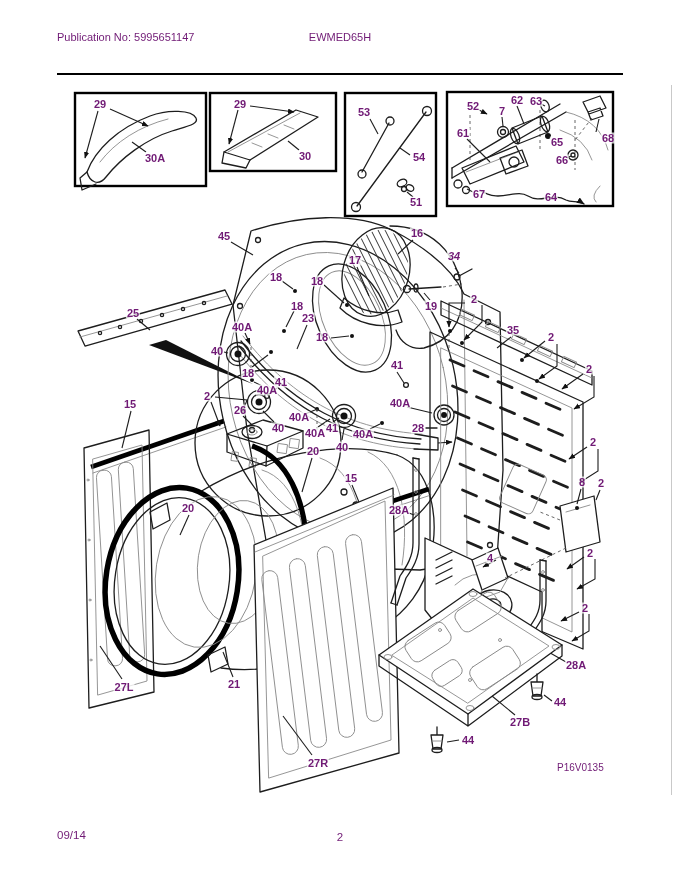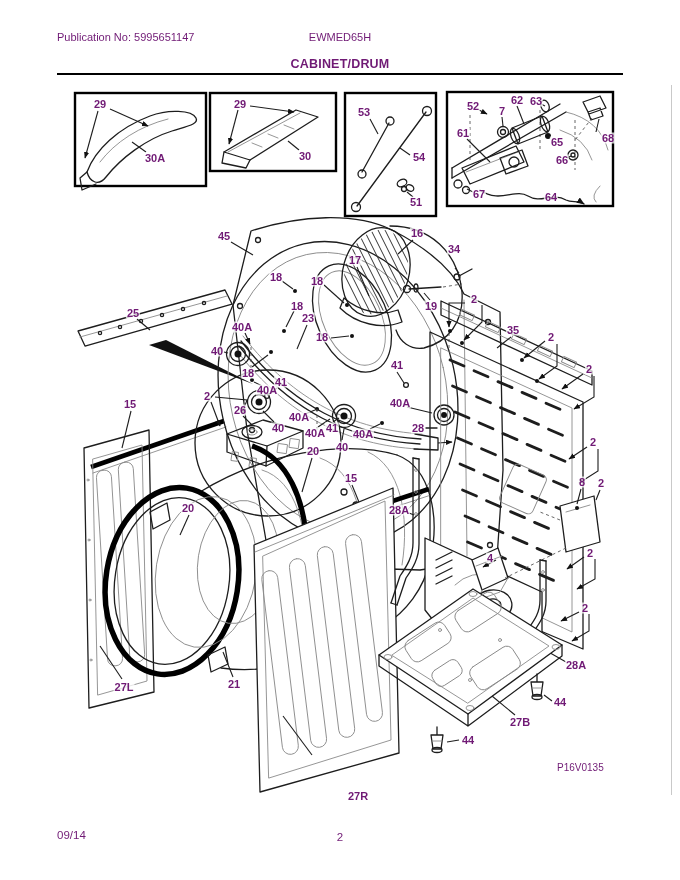--- a/index.html
+++ b/index.html
@@ -26,21 +26,20 @@
   svg .box{stroke:#000;fill:none;stroke-width:2.4;}
   svg .wht{fill:#fff;}
 </style>
 </head>
 <body>
 
 <div class="page">
 
   <span class="hdr-pub">Publication No: 5995651147</span>
   <span class="hdr-model">EWMED65H</span>
-  <span class="hdr-title">CABINET/DRUM</span>
   <div class="hdr-rule"></div>
 
   <svg class="art" viewBox="0 0 680 880">
     <defs>
       <marker id="ah" markerWidth="7" markerHeight="6" refX="5.5" refY="2.4" orient="auto">
         <path d="M0,0 L6,2.4 L0,4.8 Z" fill="#111"></path>
       </marker>
       <clipPath id="grilleClip">
           <ellipse cx="376" cy="272" rx="31" ry="43" transform="rotate(16 376 272)"></ellipse>
         </clipPath>
@@ -480,21 +479,21 @@
       <span class="callout" style="left: 536px; top: 101px;">63</span>
       <span class="callout" style="left: 596px; top: 138px; margin-left: 12px;">68</span>
       <span class="callout" style="left: 463px; top: 133px;">61</span>
       <span class="callout" style="left: 557px; top: 142px;">65</span>
       <span class="callout" style="left: 562px; top: 160px;">66</span>
       <span class="callout" style="left: 479px; top: 194px;">67</span>
       <span class="callout" style="left: 551px; top: 197px;">64</span>
       <span class="callout" style="left: 224px; top: 236px;">45</span>
       <span class="callout" style="left: 417px; top: 233px;">16</span>
       <span class="callout" style="left: 355px; top: 260px;">17</span>
-      <span class="callout" style="left: 454px; top: 249px;">34</span>
+      <span class="callout" style="left: 454px; top: 256px; font-style: italic;">34</span>
       <span class="callout" style="left: 431px; top: 306px;">19</span>
       <span class="callout" style="left: 276px; top: 277px;">18</span>
       <span class="callout" style="left: 317px; top: 281px;">18</span>
       <span class="callout" style="left: 297px; top: 306px;">18</span>
       <span class="callout" style="left: 322px; top: 337px;">18</span>
       <span class="callout" style="left: 248px; top: 373px;">18</span>
       <span class="callout" style="left: 308px; top: 318px;">23</span>
       <span class="callout" style="left: 133px; top: 313px;">25</span>
       <span class="callout" style="left: 130px; top: 404px;">15</span>
       <span class="callout" style="left: 351px; top: 478px;">15</span>
@@ -522,21 +521,21 @@
       <span class="callout" style="left: 399px; top: 510px;">28A</span>
       <span class="callout" style="left: 593px; top: 442px;">2</span>
       <span class="callout" style="left: 582px; top: 482px;">8</span>
       <span class="callout" style="left: 601px; top: 483px;">2</span>
       <span class="callout" style="left: 590px; top: 553px;">2</span>
       <span class="callout" style="left: 585px; top: 608px;">2</span>
       <span class="callout" style="left: 490px; top: 558px;">4</span>
       <span class="callout" style="left: 576px; top: 665px;">28A</span>
       <span class="callout" style="left: 124px; top: 687px;">27L</span>
       <span class="callout" style="left: 234px; top: 684px;">21</span>
-      <span class="callout" style="left: 318px; top: 796px; margin-left: 40px;">27R</span>
+      <span class="callout" style="left: 318px; top: 763px;">27R</span>
       <span class="callout" style="left: 520px; top: 722px;">27B</span>
       <span class="callout" style="left: 560px; top: 702px;">44</span>
       <span class="callout" style="left: 468px; top: 740px;">44</span>
     </div>
 
   <span class="diagram-code">P16V0135</span>
   <div class="edge-line"></div>
   <span class="ftr-date">09/14</span>
   <span class="ftr-page">2</span>
 </div>

